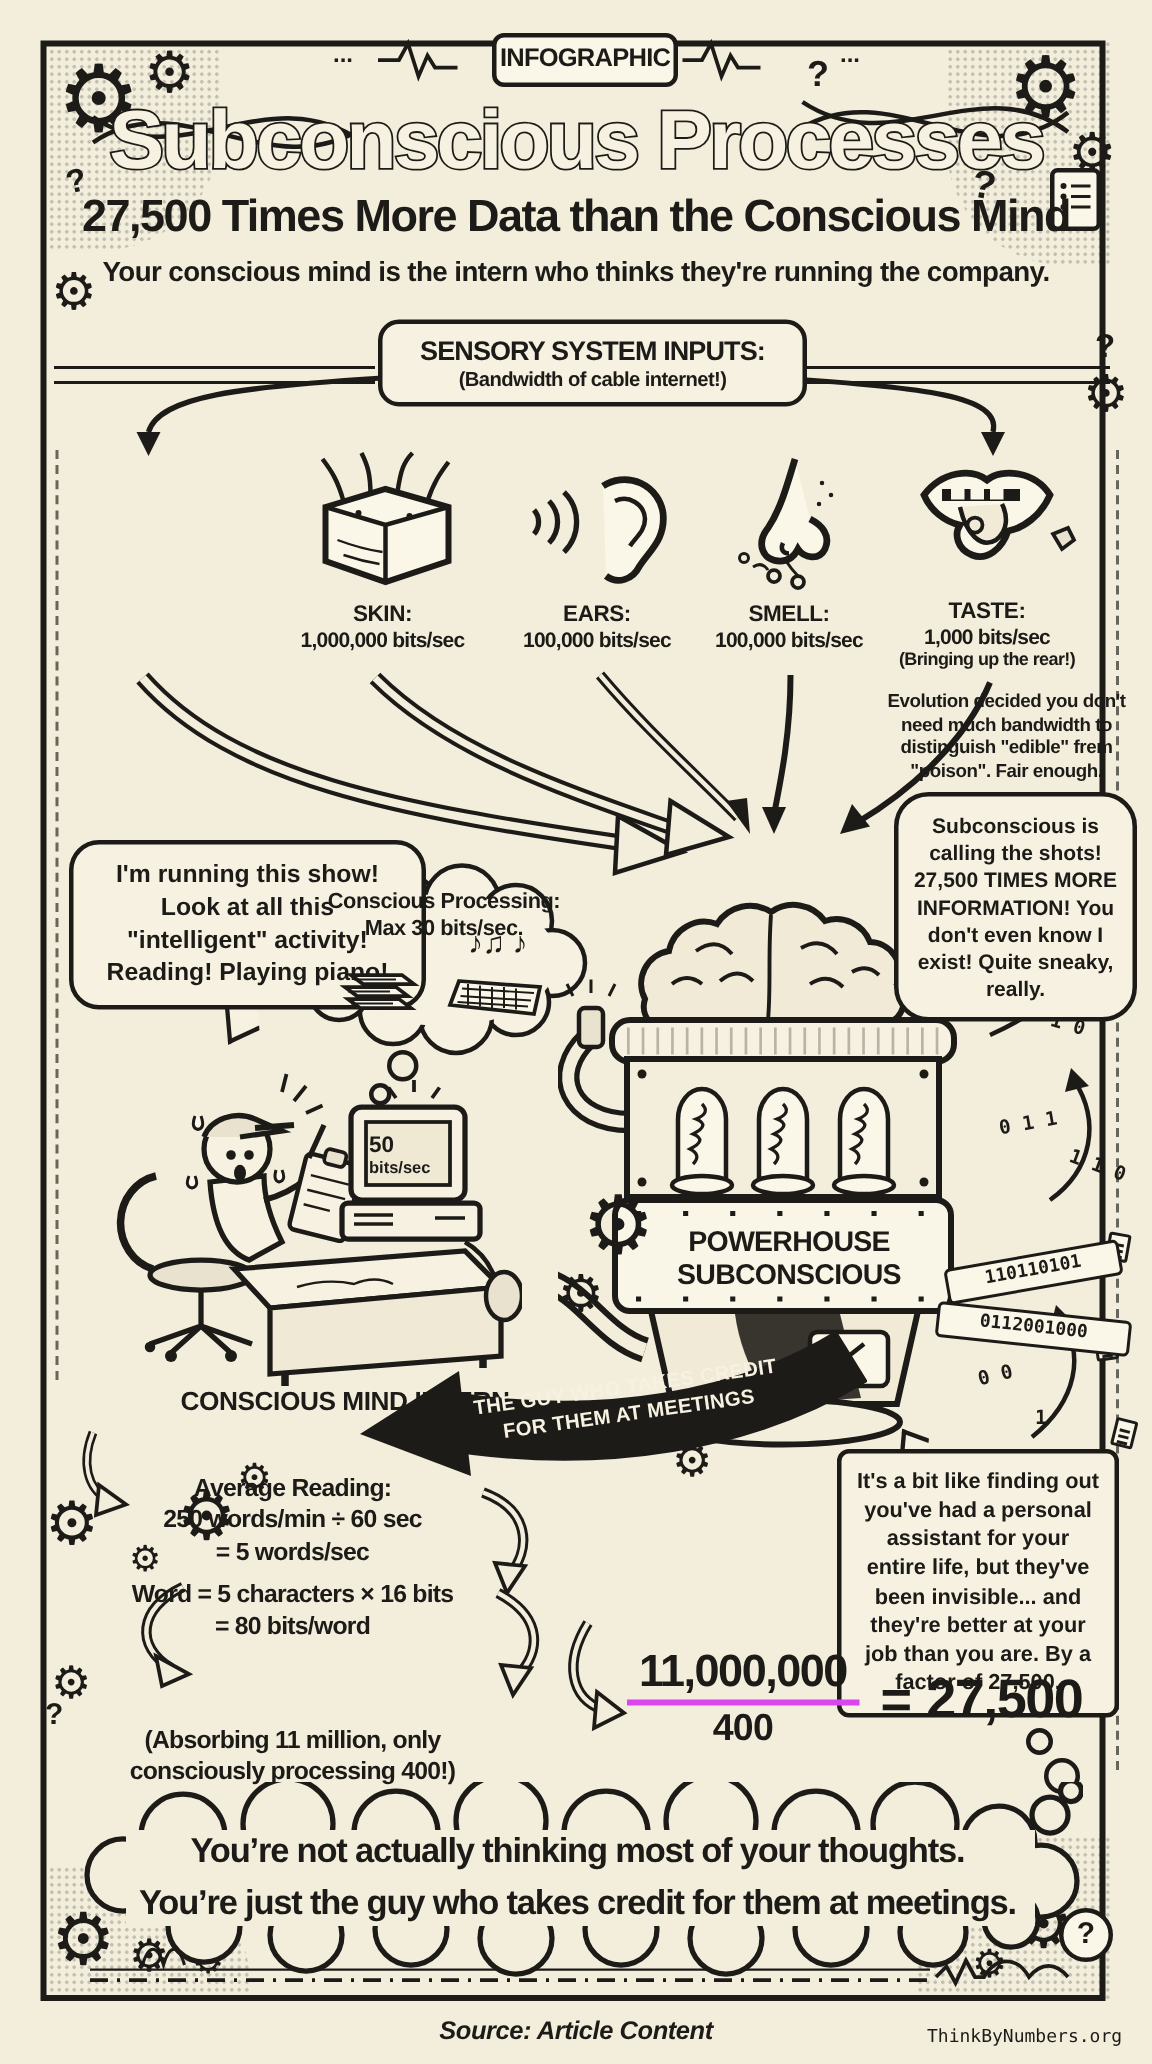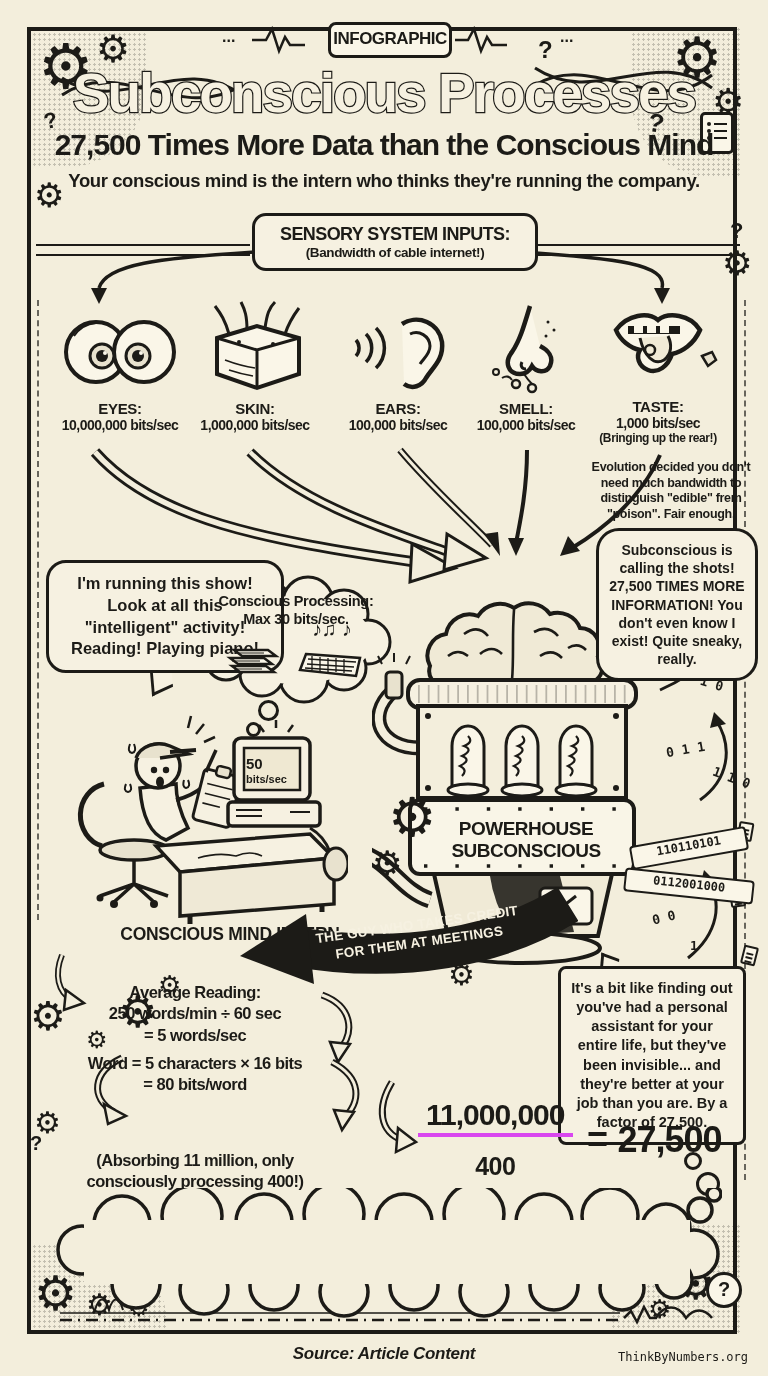--- a/index.html
+++ b/index.html
@@ -27,21 +27,21 @@
   .bubble{background:#f6f1e1;border:3px solid #1c1b17;border-radius:20px;padding:10px 10px;
           font-weight:bold;text-align:center;box-sizing:border-box;}
   .note{font-weight:bold;text-align:center;font-size:12.5px;line-height:1.25;letter-spacing:-0.3px;}
   .tailD{width:20px;height:20px;background:#f6f1e1;border-left:3px solid #1c1b17;border-bottom:3px solid #1c1b17;transform:rotate(-25deg) skew(-20deg);}
   .tailU{width:16px;height:16px;background:#f6f1e1;border-left:3px solid #1c1b17;border-top:3px solid #1c1b17;transform:rotate(20deg) skew(15deg);}
   .plateTxt{font-size:19px;font-weight:bold;line-height:1.15;letter-spacing:-0.5px;text-align:center;}
   .bannerTxt{color:#f6f1e1;font-weight:bold;font-size:13.5px;line-height:1.3;letter-spacing:0.2px;text-align:center;transform:rotate(-8deg);}
   .math{font-size:16.5px;font-weight:bold;line-height:1.3;letter-spacing:-0.5px;text-align:center;}
   .frac{display:inline-block;text-align:center;vertical-align:middle;}
   .frac .num{font-size:30px;font-weight:bold;border-bottom:4px solid #d946ef;padding:0 8px 1px;letter-spacing:-1px;}
-  .frac .den{font-size:25px;font-weight:bold;padding-top:15px;letter-spacing:-0.5px;}
+  .frac .den{font-size:25px;font-weight:bold;padding-top:1px;letter-spacing:-0.5px;}
   .eqres{font-size:36px;font-weight:bold;letter-spacing:-1px;}
   .ribbon{background:#faf6e8;border:2.5px solid #1c1b17;border-radius:4px;font-family:"DejaVu Sans Mono",monospace;
           font-weight:bold;font-size:12px;text-align:center;line-height:17px;}
   .digit{font-family:"DejaVu Sans Mono",monospace;font-weight:bold;font-size:13px;}
   .doc{width:15px;height:19px;border:2px solid #1c1b17;border-radius:2px;background:#faf6e8;padding:3px 2px;box-sizing:border-box;}
   .doc i{display:block;height:2px;background:#1c1b17;margin:2px 0;}
   .cloudTxt{font-size:23px;font-weight:bold;letter-spacing:-0.8px;line-height:1.5;text-align:center;}
   .circ{border:3px solid #1c1b17;border-radius:50%;background:#f3eedc;}
   .monitorTxt{font-size:11px;font-weight:bold;line-height:1.1;}
   .vrule{border-left:2px dashed rgba(28,27,23,.65);}
@@ -185,35 +185,20 @@
   <div class="abs ctr subtitle" style="z-index:4">27,500 Times More Data than the Conscious Mind</div>
   <div class="abs ctr tagline" style="z-index:4">Your conscious mind is the intern who thinks they're running the company.</div>
 
   <div class="abs hline" style="left:36px;top:244px;width:214px;z-index:2"></div>
   <div class="abs hline" style="left:522px;top:244px;width:218px;z-index:2"></div>
   <div class="abs ctr sensebox" style="z-index:4">
     <div class="l1">SENSORY SYSTEM INPUTS:</div>
     <div class="l3">(Bandwidth of cable internet!)</div>
   </div>
 
-  <div class="abs sense" style="left:50px;top:308px;z-index:4">
-    <svg width="120" height="88" viewBox="0 0 120 88">
-      <circle cx="36" cy="44" r="30" fill="#faf6e8" stroke="#1c1b17" stroke-width="4"></circle>
-      <circle cx="84" cy="44" r="30" fill="#faf6e8" stroke="#1c1b17" stroke-width="4"></circle>
-      <circle cx="42" cy="48" r="12" fill="#e8e2ce" stroke="#1c1b17" stroke-width="3"></circle>
-      <circle cx="78" cy="48" r="12" fill="#e8e2ce" stroke="#1c1b17" stroke-width="3"></circle>
-      <circle cx="42" cy="48" r="6" fill="#1c1b17"></circle>
-        <circle cx="78" cy="48" r="6" fill="#1c1b17"></circle>
-      <circle cx="45" cy="45" r="2" fill="#faf6e8"></circle>
-        <circle cx="81" cy="45" r="2" fill="#faf6e8"></circle>
-      <path d="M14,28 a30,30 0 0 1 22,-13" stroke="#1c1b17" stroke-width="2" fill="none"></path>
-    </svg>
-    <div class="nm">EYES:</div>
-    <div class="rt">10,000,000 bits/sec</div>
-  </div>
 
   <div class="abs sense" style="left:185px;top:300px;z-index:4">
     <svg width="120" height="96" viewBox="0 0 120 96">
       <path d="M22,38 L62,26 L104,38 L104,74 L62,88 L22,74 Z" fill="#faf6e8" stroke="#1c1b17" stroke-width="4"></path>
       <path d="M22,38 L62,50 L104,38 M62,50 L62,88" stroke="#1c1b17" stroke-width="3" fill="none"></path>
       <path d="M30,60 q16,6 30,8 M34,70 q12,4 24,6" stroke="#1c1b17" stroke-width="1.6" fill="none"></path>
       <path d="M34,34 C30,20 26,14 20,6 M52,30 C52,16 50,10 46,2 M70,28 C72,14 74,8 80,2 M90,34 C94,22 98,16 104,8" stroke="#1c1b17" stroke-width="3" fill="none"></path>
       <circle cx="44" cy="42" r="2" fill="#1c1b17"></circle>
         <circle cx="78" cy="44" r="2" fill="#1c1b17"></circle>
     </svg>
@@ -493,17 +478,21 @@
         <circle cx="362" cy="98" r="24"></circle>
         <circle cx="432" cy="104" r="24"></circle>
       <circle cx="502" cy="98" r="24"></circle>
         <circle cx="570" cy="100" r="22"></circle>
         <circle cx="622" cy="92" r="18"></circle>
       <circle cx="648" cy="22" r="12"></circle>
         <circle cx="662" cy="6" r="7"></circle>
     </g>
     <rect x="32" y="32" width="606" height="64" fill="#f3eedc"></rect>
   </svg>
+  <div class="abs cloudTxt" style="left:90px;top:1216px;width:590px;z-index:5">
+    <div>You’re not actually thinking most of your thoughts.</div>
+    <div>You’re just the guy who takes credit for them at meetings.</div>
+  </div>
 
   <div class="abs ctr" style="left:0;top:1344px;width:768px;font-size:17px;font-weight:bold;font-style:italic;letter-spacing:-0.3px;z-index:4">Source: Article Content</div>
   <div class="abs" style="left:618px;top:1350px;font-family:'DejaVu Sans Mono',monospace;font-size:12px;z-index:4">ThinkByNumbers.org</div>
 
 </div>
 
 </body></html>

